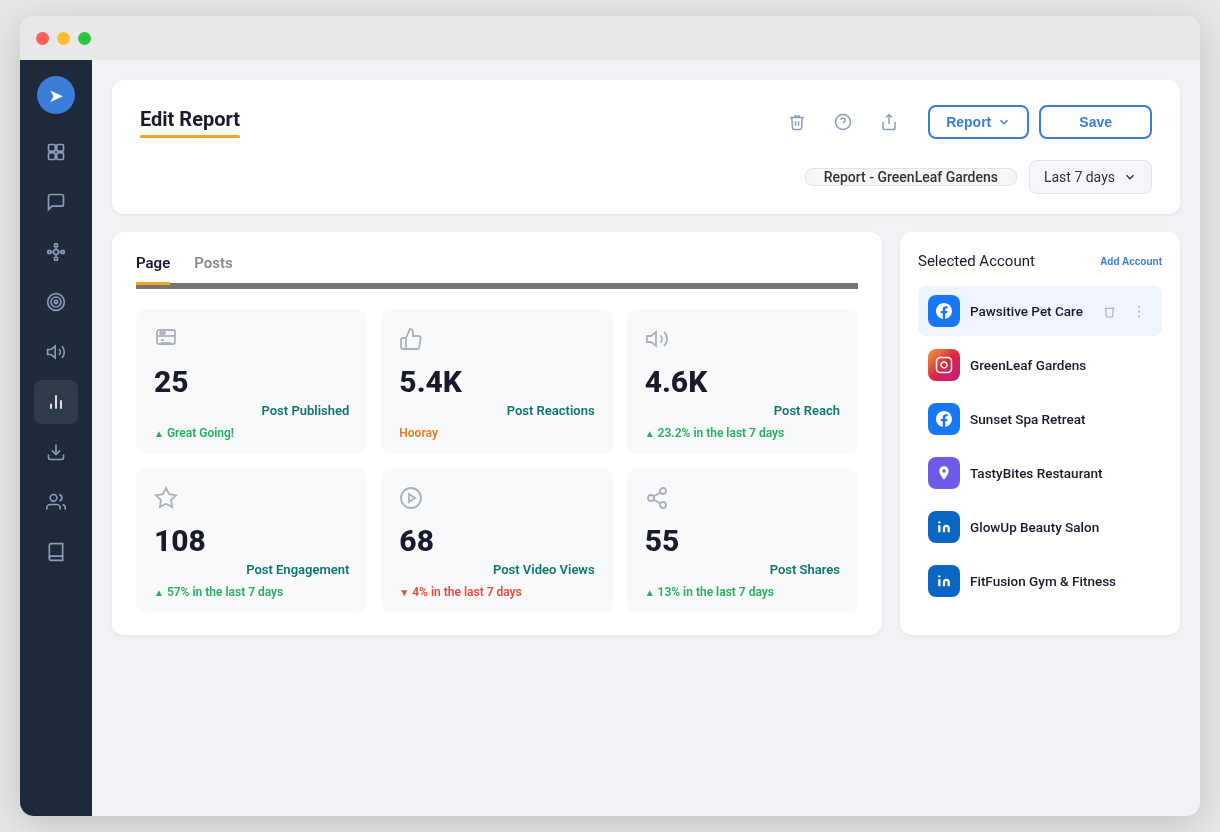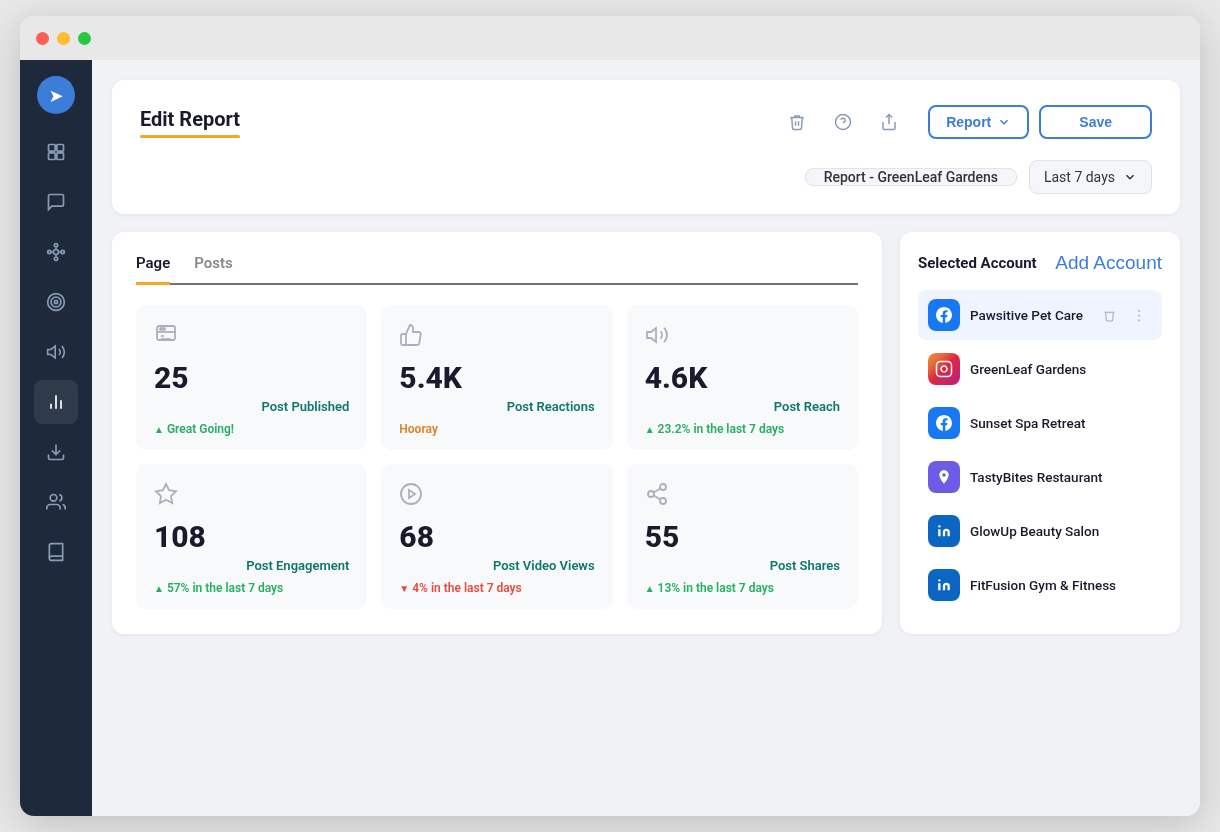--- a/index.html
+++ b/index.html
@@ -182,21 +182,21 @@
     .metrics-card {
       background: #fff;
       border-radius: 12px;
       flex: 1;
       padding: 22px 24px;
       box-shadow: 0 1px 4px rgba(0,0,0,0.06);
     }
     .tabs-row {
       display: flex;
       gap: 24px;
-      border-bottom: 2px solid #737373;
+      border-bottom: 6px solid #737373;
       margin-bottom: 20px;
     }
     .tab {
       font-size: 15px;
       font-weight: 600;
       color: #888;
       padding-bottom: 10px;
       cursor: pointer;
       border-bottom: 3px solid transparent;
       margin-bottom: -2px;
@@ -254,26 +254,26 @@
       flex-shrink: 0;
     }
     .accounts-header {
       display: flex;
       align-items: center;
       justify-content: space-between;
       margin-bottom: 16px;
     }
     .accounts-title {
       font-size: 15px;
+      font-weight: 400;
+      color: #1a1a2e;
+    }
+    .add-account-btn {
+      font-size: 10px;
       font-weight: 700;
-      color: #1a1a2e;
-    }
-    .add-account-btn {
-      font-size: 19px;
-      font-weight: 400;
       color: #3b7dd8;
       background: none;
       border: none;
       cursor: pointer;
     }
     .account-item {
       display: flex;
       align-items: center;
       padding: 9px 10px;
       border-radius: 8px;

